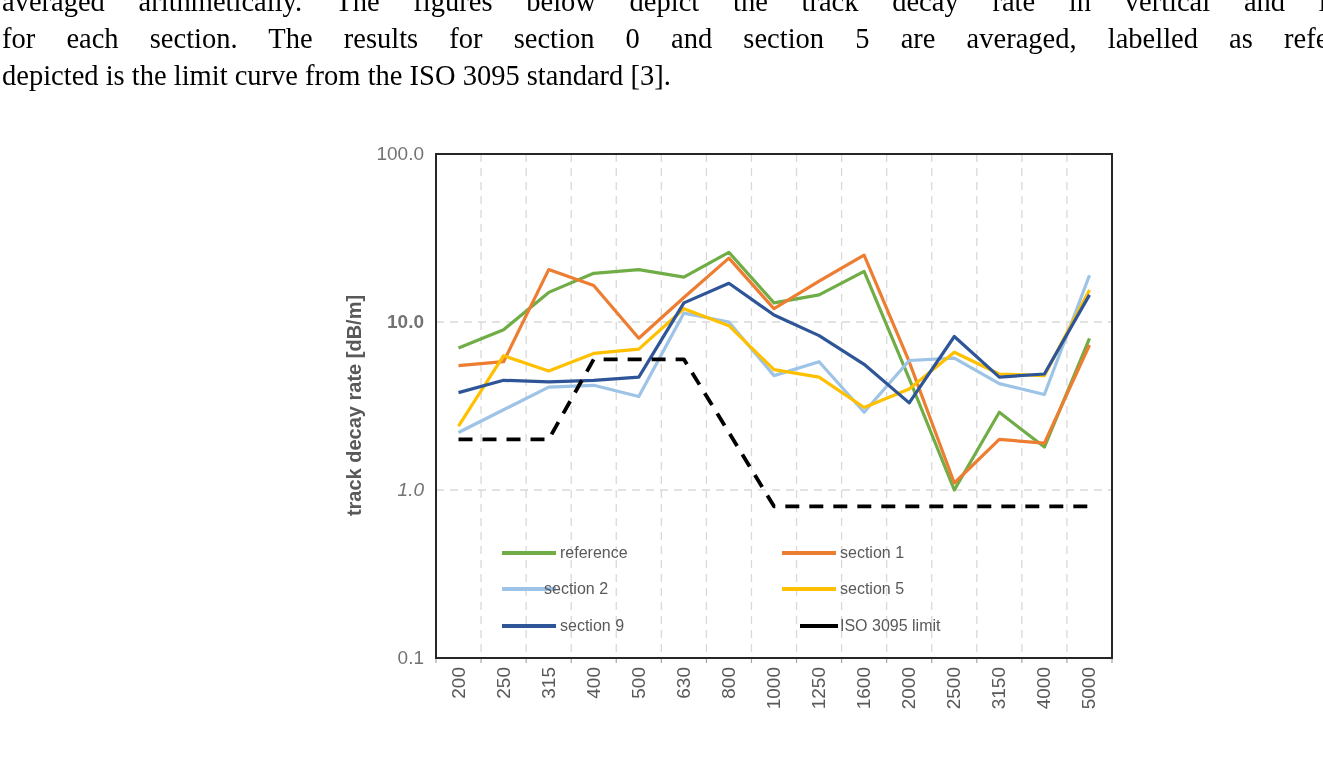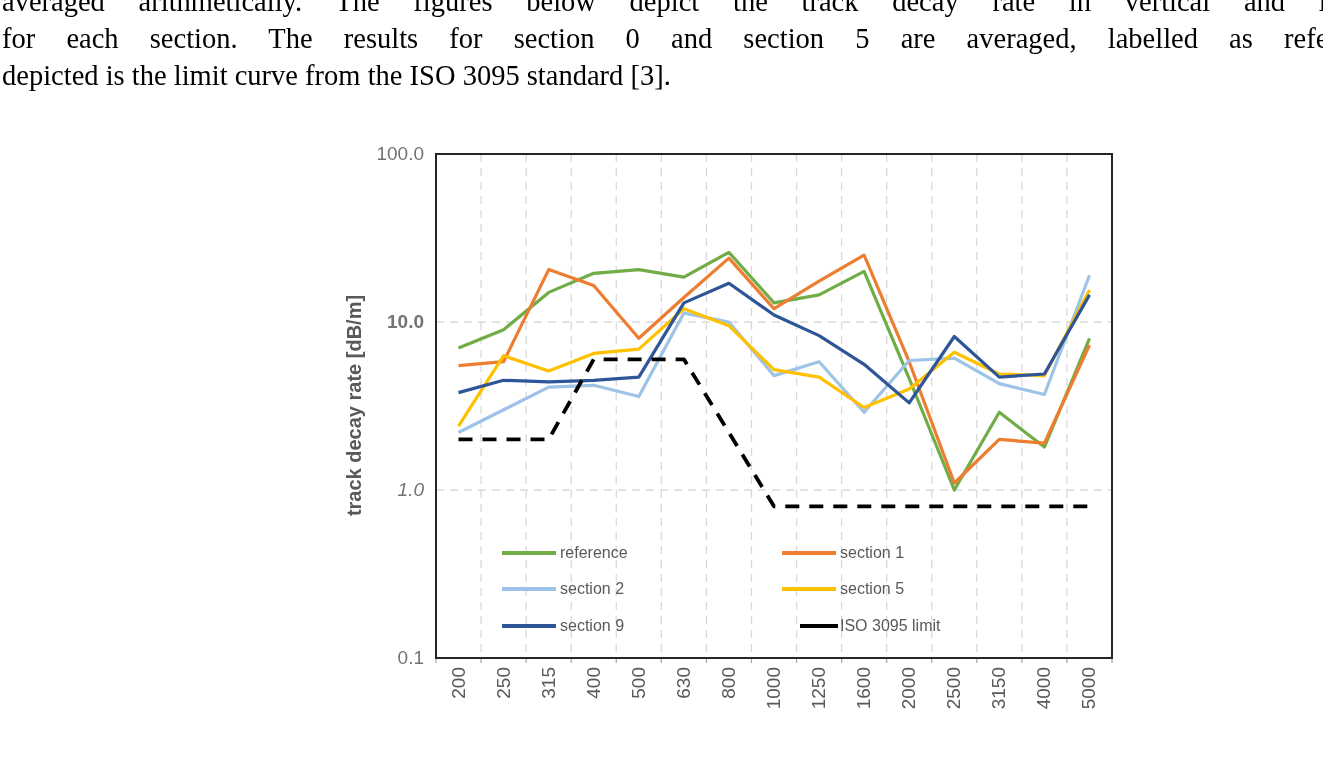--- a/index.html
+++ b/index.html
@@ -122,21 +122,21 @@
     <div class="x-tick" style="left: 944.267px; top: 667px;">2500</div>
     <div class="x-tick" style="left: 989.333px; top: 667px;">3150</div>
     <div class="x-tick" style="left: 1034.4px; top: 667px;">4000</div>
     <div class="x-tick" style="left: 1079.47px; top: 667px;">5000</div>
     <div class="legend-item" style="left: 0px; top: 541px; width: 1px;">
       <div class="legend-key" style="left: 502px; width: 54px; background: rgb(112, 173, 71);"></div>
       <div class="legend-label" style="left: 560px;">reference</div>
     </div>
     <div class="legend-item" style="left: 0px; top: 577px; width: 1px;">
       <div class="legend-key" style="left: 502px; width: 54px; background: rgb(157, 195, 230);"></div>
-      <div class="legend-label" style="left: 560px;">section 2</div>
+      <div class="legend-label" style="left: 544px;">section 2</div>
     </div>
     <div class="legend-item" style="left: 0px; top: 614px; width: 1px;">
       <div class="legend-key" style="left: 502px; width: 54px; background: rgb(46, 85, 151);"></div>
       <div class="legend-label" style="left: 560px;">section 9</div>
     </div>
     <div class="legend-item" style="left: 0px; top: 541px; width: 1px;">
       <div class="legend-key" style="left: 782px; width: 54px; background: rgb(237, 125, 49);"></div>
       <div class="legend-label" style="left: 840px;">section 1</div>
     </div>
     <div class="legend-item" style="left: 0px; top: 577px; width: 1px;">

